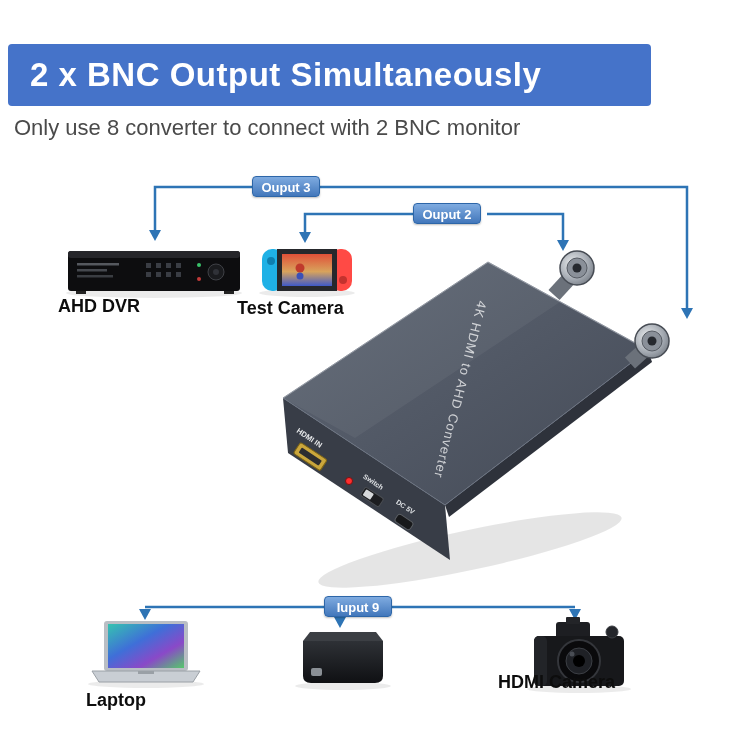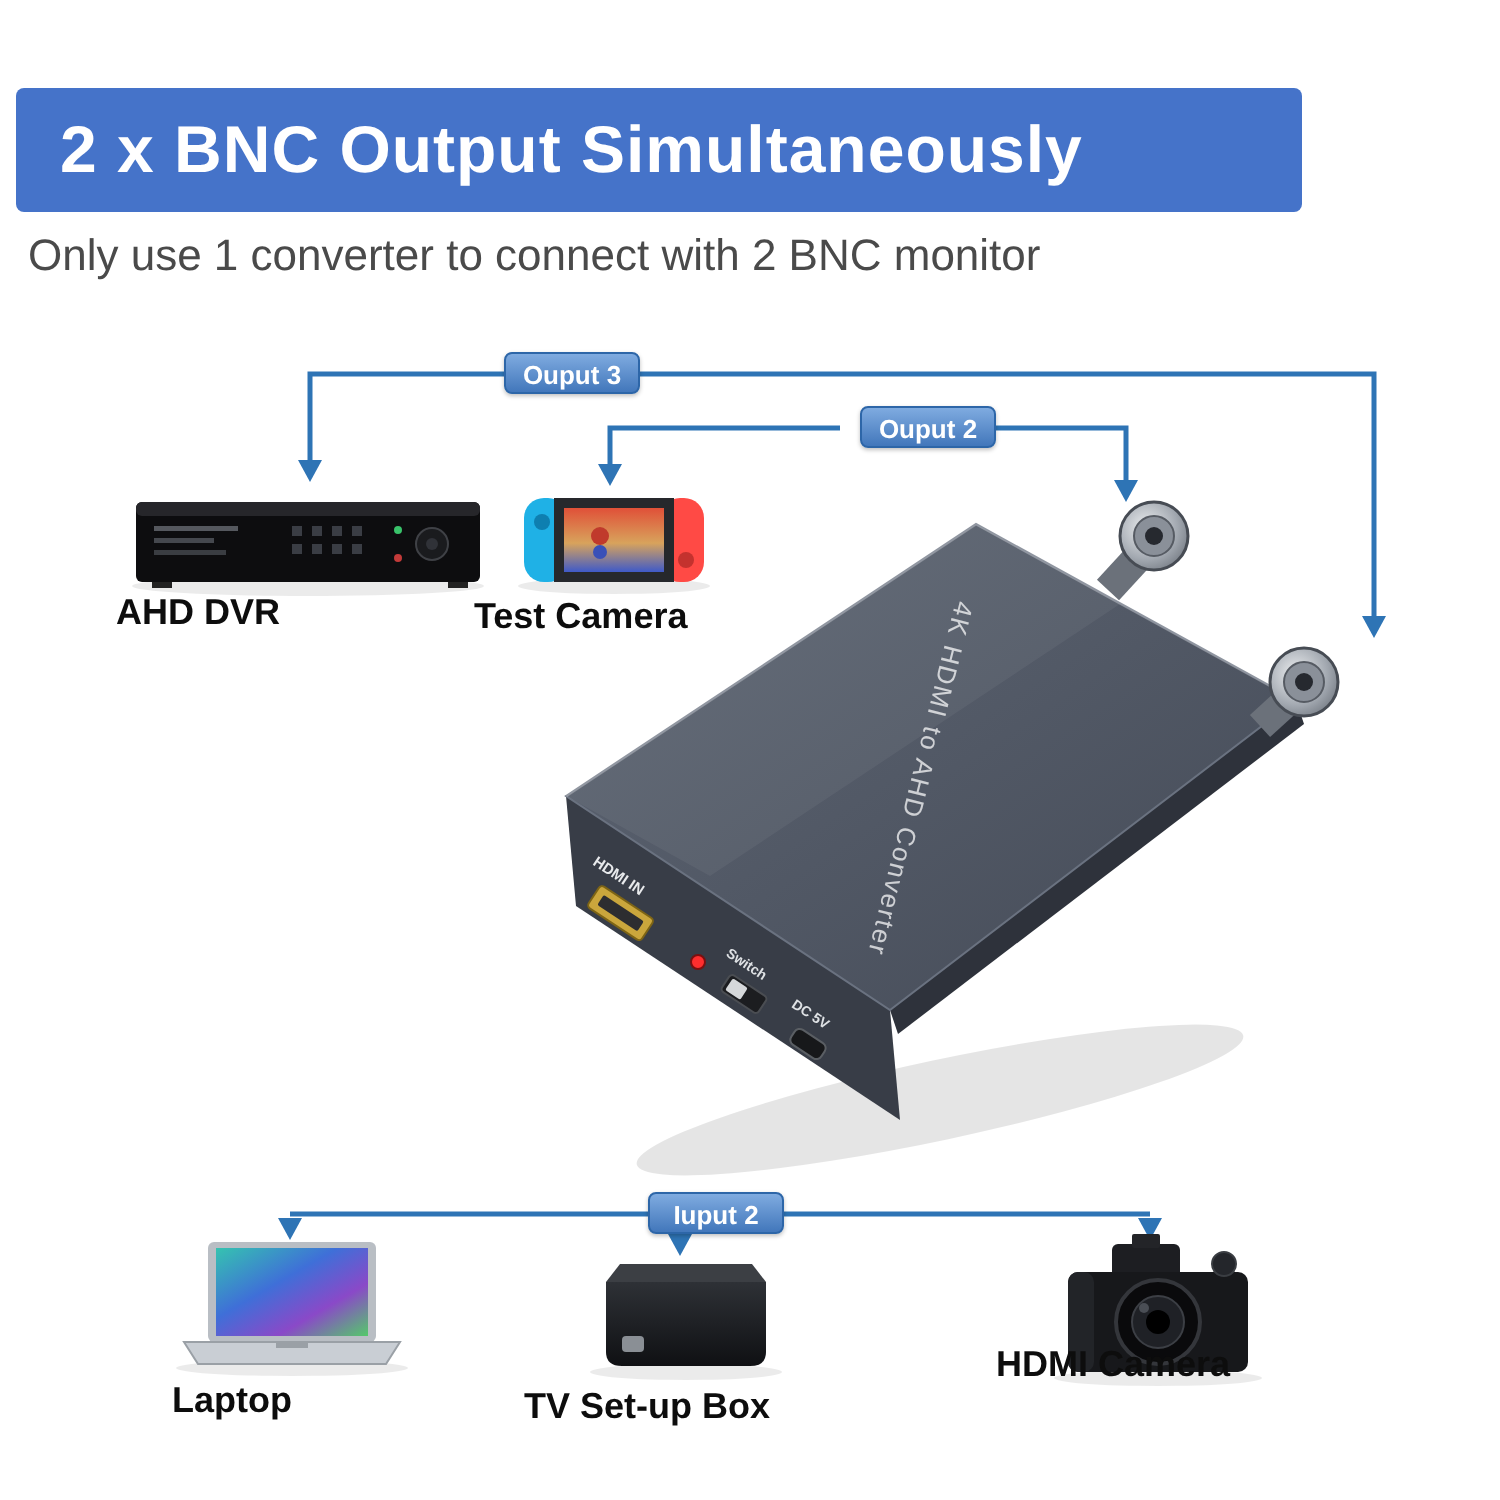--- a/index.html
+++ b/index.html
@@ -20,21 +20,21 @@
   .diagram-svg { position:absolute; left:0; top:0; }
 
   .badge {
     position:absolute; height:21px; line-height:21px; width:68px;
     text-align:center; color:#ffffff; font-size:13px; font-weight:bold;
     background:linear-gradient(#7fabe0,#4277bb);
     border:1px solid #2d66a8; border-radius:4px;
     box-shadow:0 1px 2px rgba(0,0,0,0.25);
   }
   #badge-out1 { left:252px; top:176px; }
-  #badge-out2 { left:430px; top:203px; }
+  #badge-out2 { left:413px; top:203px; }
   #badge-in2  { left:324px; top:596px; }
 
   .dev-label {
     position:absolute; font-size:18px; font-weight:bold; color:#0d0d0d;
     text-align:left;
   }
   #label-dvr     { left:58px;  top:296px; width:140px; }
   #label-monitor { left:237px; top:298px; width:140px; }
   #label-laptop  { left:86px;  top:690px; width:120px; }
   #label-tvbox   { left:262px; top:693px; width:160px; }
@@ -44,21 +44,21 @@
 </style>
 </head>
 <body>
 
 <div class="stage">
 
   <div class="banner">
     <span>2 x BNC Output Simultaneously</span>
   </div>
 
-  <div class="subtitle">Only use 1 converter to connect with 2 BNC monitor</div>
+  <div class="subtitle">Only use 8 converter to connect with 2 BNC monitor</div>
 
   <svg class="diagram-svg" width="750" height="750" viewBox="0 0 750 750">
     <defs>
       <linearGradient id="topFace" x1="0" y1="0" x2="1" y2="1">
         <stop offset="0" stop-color="#5f6775"></stop>
         <stop offset="1" stop-color="#444a56"></stop>
       </linearGradient>
       <radialGradient id="bncFace" cx="0.38" cy="0.38" r="0.85">
         <stop offset="0" stop-color="#eceef0"></stop>
         <stop offset="0.55" stop-color="#a2a8b0"></stop>
@@ -213,21 +213,20 @@
       <circle cx="612" cy="632" r="6" fill="#24262b" stroke="#3a3d42"></circle>
       <circle cx="579" cy="661" r="21" fill="#0a0a0c" stroke="#34363b" stroke-width="2"></circle>
       <circle cx="579" cy="661" r="13" fill="#1f2126" stroke="#3c3f45"></circle>
       <circle cx="579" cy="661" r="6" fill="#000000"></circle>
       <circle cx="572" cy="654" r="2.5" fill="#4a4e55"></circle>
     </g>
   </svg>
 
   <div class="badge" id="badge-out1">Ouput 3</div>
   <div class="badge" id="badge-out2">Ouput 2</div>
-  <div class="badge" id="badge-in2">Iuput 2</div>
+  <div class="badge" id="badge-in2">Iuput 9</div>
 
   <div class="dev-label" id="label-dvr">AHD DVR</div>
   <div class="dev-label" id="label-monitor">Test Camera</div>
   <div class="dev-label" id="label-laptop">Laptop</div>
-  <div class="dev-label" id="label-tvbox">TV Set-up Box</div>
   <div class="dev-label" id="label-camera">HDMI Camera</div>
 
 </div>
 
 </body></html>

